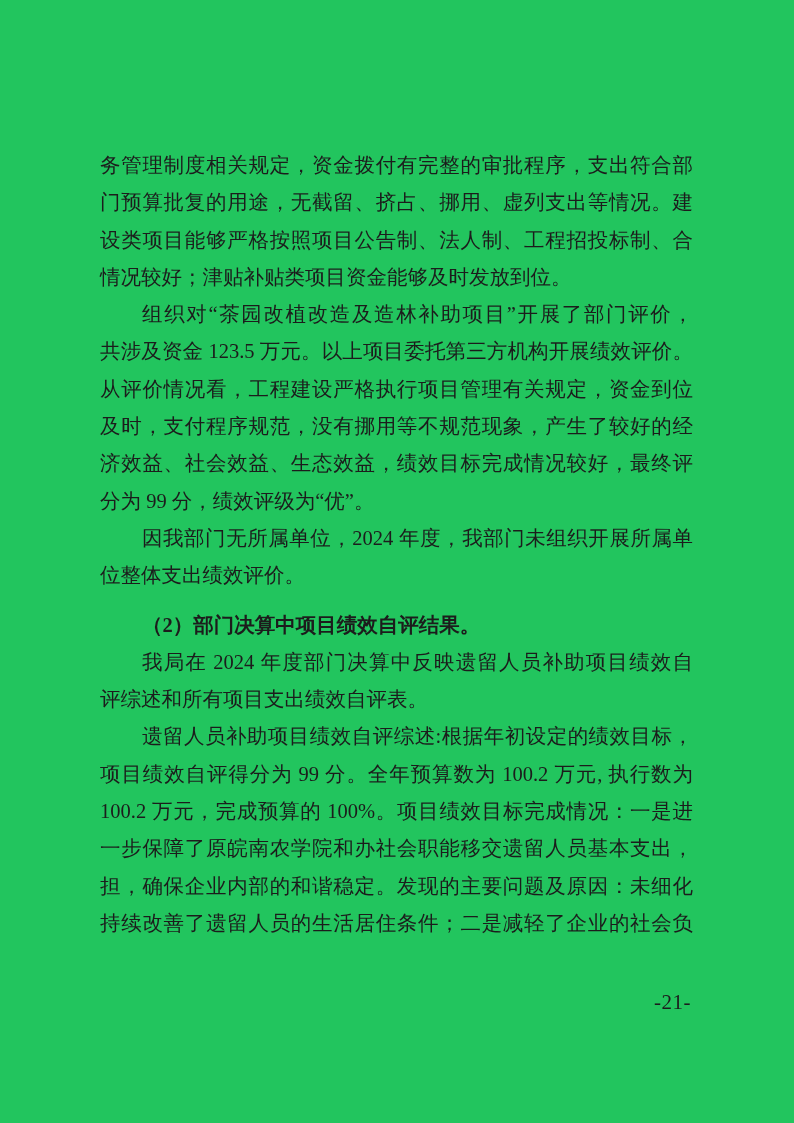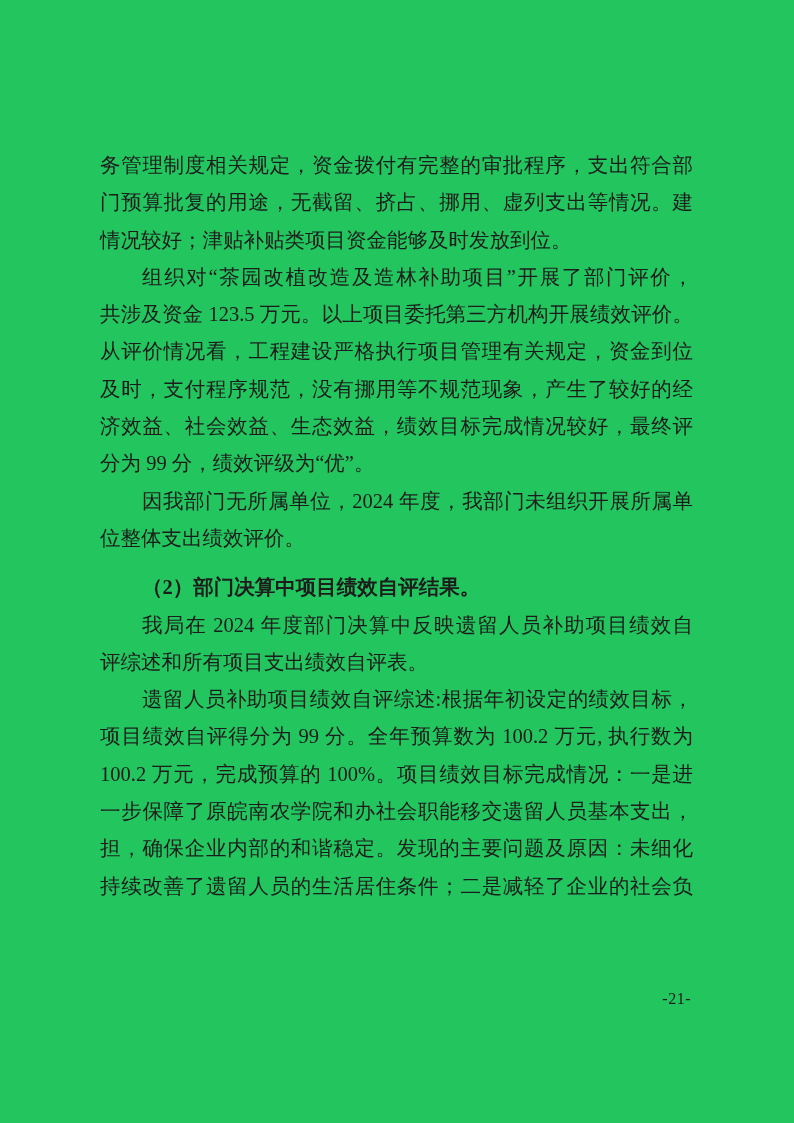--- a/index.html
+++ b/index.html
@@ -39,32 +39,33 @@
     padding-left: 42px;
   }
   .line.bold {
     font-weight: bold;
     margin-top: 12px;
   }
   .page-number {
     position: absolute;
     top: 990px;
     right: 103px;
-    font-size: 16px;
+    font-size: 21px;
     letter-spacing: 0.5px;
     color: #1c1c1c;
   }
 </style>
 </head>
 <body>
 
 <div class="page">
   <div class="text-block">
       <div class="line">务管理制度相关规定，资金拨付有完整的审批程序，支出符合部</div>
       <div class="line">门预算批复的用途，无截留、挤占、挪用、虚列支出等情况。建</div>
+      <div class="line">设类项目能够严格按照项目公告制、法人制、工程招投标制、合</div>
       <div class="line last">情况较好；津贴补贴类项目资金能够及时发放到位。</div>
       <div class="line indent">组织对“茶园改植改造及造林补助项目”开展了部门评价，</div>
       <div class="line">共涉及资金 123.5 万元。以上项目委托第三方机构开展绩效评价。</div>
       <div class="line">从评价情况看，工程建设严格执行项目管理有关规定，资金到位</div>
       <div class="line">及时，支付程序规范，没有挪用等不规范现象，产生了较好的经</div>
       <div class="line">济效益、社会效益、生态效益，绩效目标完成情况较好，最终评</div>
       <div class="line last">分为 99 分，绩效评级为“优”。</div>
       <div class="line indent">因我部门无所属单位，2024 年度，我部门未组织开展所属单</div>
       <div class="line last">位整体支出绩效评价。</div>
       <div class="line bold indent last">（2）部门决算中项目绩效自评结果。</div>

